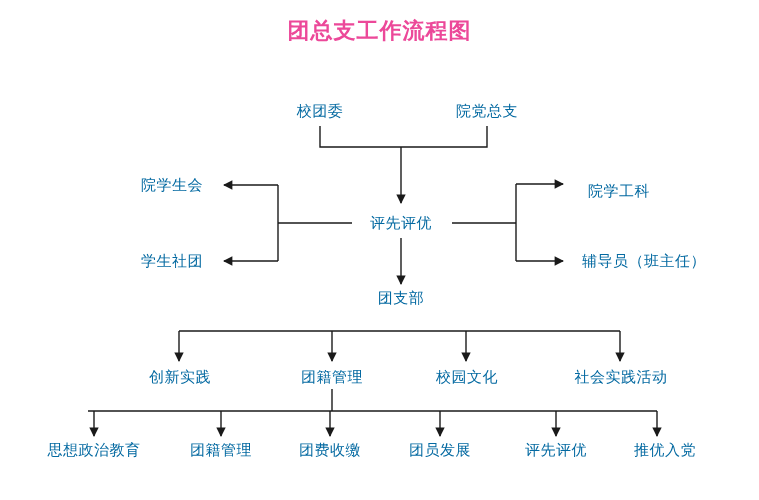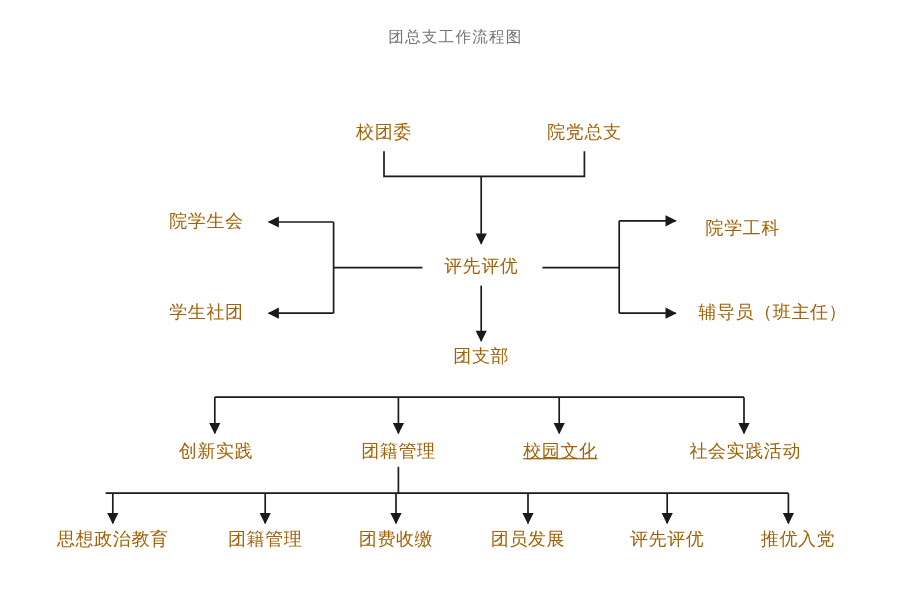--- a/index.html
+++ b/index.html
@@ -29,32 +29,32 @@
     height: 500px;
     pointer-events: none;
   }
   .node {
     position: absolute;
     transform: translate(-50%, -50%);
     white-space: nowrap;
     font-size: 15px;
     line-height: 1.1;
     letter-spacing: 0.5px;
-    color: #a16207;
+    color: #0369a1;
     text-align: center;
   }
   .title {
     position: absolute;
     left: 50%;
     top: 31px;
     transform: translate(-50%, -50%);
-    font-size: 13px;
-    font-weight: normal;
+    font-size: 22px;
+    font-weight: bold;
     letter-spacing: 1px;
-    color: #737373;
+    color: #ec4899;
     white-space: nowrap;
   }
 </style>
 </head>
 <body>
 
 <div id="canvas">
 
   <div class="title">团总支工作流程图</div>
 
@@ -117,21 +117,21 @@
 
   <div class="node" style="left:172px; top:185px;">院学生会</div>
   <div class="node" style="left:172px; top:261px;">学生社团</div>
   <div class="node" style="left:619px; top:191px;">院学工科</div>
   <div class="node" style="left:644px; top:261px;">辅导员（班主任）</div>
 
   <div class="node" style="left:401px; top:298px;">团支部</div>
 
   <div class="node" style="left:180px; top:377px;">创新实践</div>
   <div class="node" style="left:332px; top:377px;">团籍管理</div>
-  <div class="node" style="left:467px; top:377px;text-decoration:underline;">校园文化</div>
+  <div class="node" style="left:467px; top:377px;">校园文化</div>
   <div class="node" style="left:94px; top:450px;">思想政治教育</div>
 
   <div class="node" style="left:621px; top:377px;">社会实践活动</div>
   <div class="node" style="left:221px; top:450px;">团籍管理</div>
   <div class="node" style="left:330px; top:450px;">团费收缴</div>
   <div class="node" style="left:440px; top:450px;">团员发展</div>
   <div class="node" style="left:556px; top:450px;">评先评优</div>
   <div class="node" style="left:665px; top:450px;">推优入党</div>
 
 </div>

